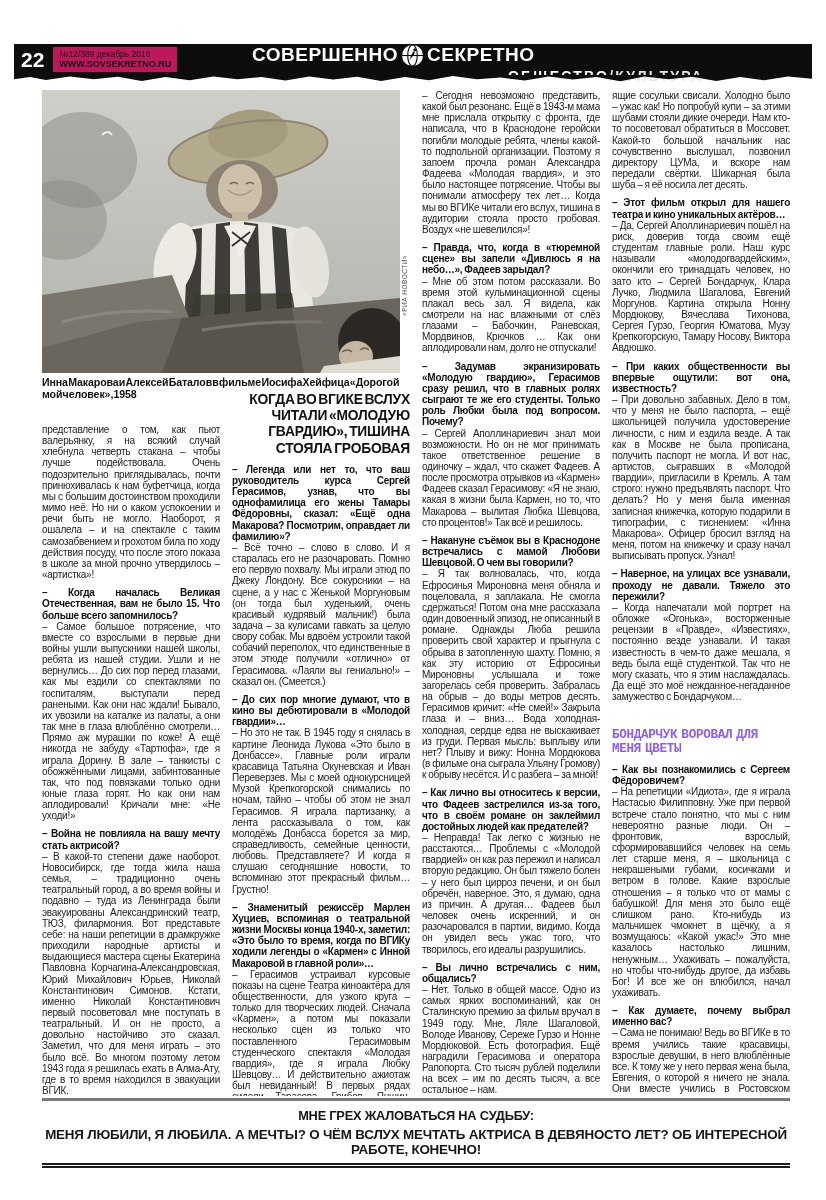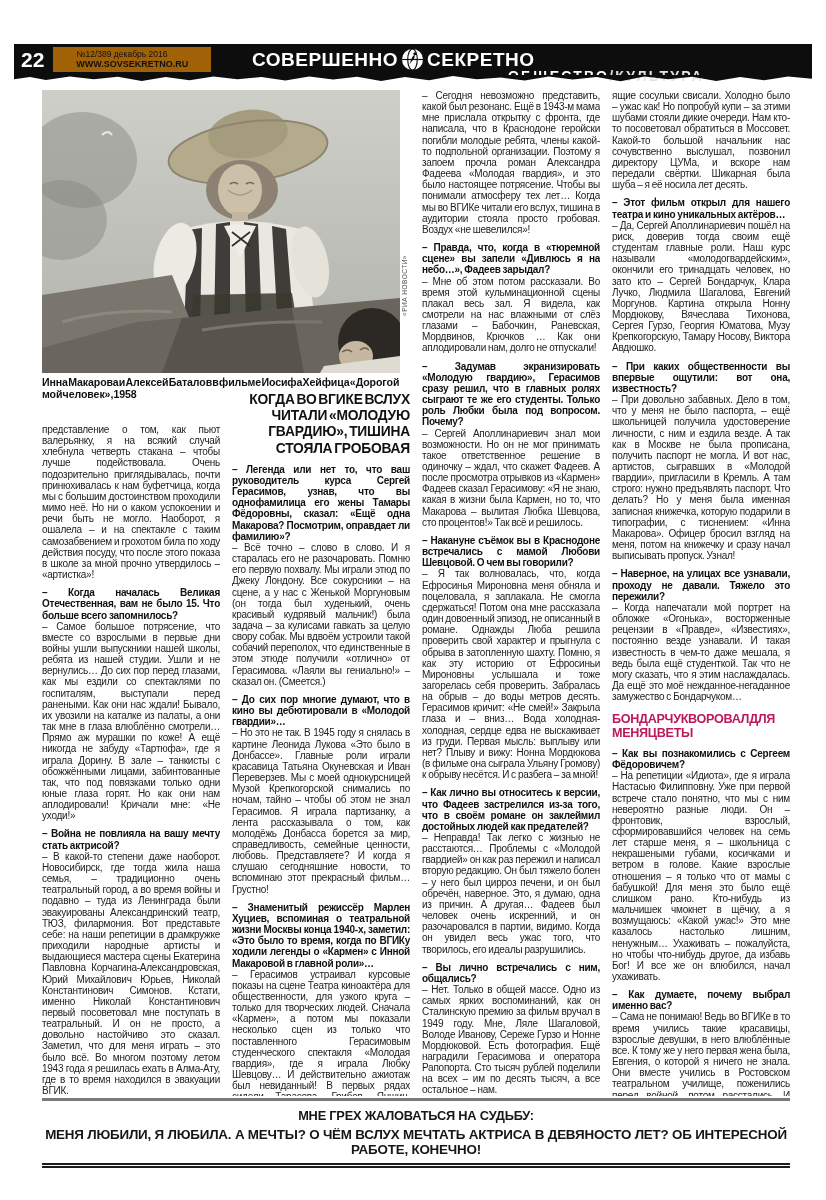--- a/index.html
+++ b/index.html
@@ -7,24 +7,24 @@
         font-family:"Liberation Sans",sans-serif;color:#1d1d1d;}
 
   
   .masthead{position:absolute;left:14px;top:44px;width:798px;height:31px;background:#0d0d0d;
             display:flex;align-items:center;}
   .torn{position:absolute;left:14px;top:75px;width:798px;height:7px;background:#0d0d0d;
         clip-path:polygon(0 0,100% 0,100% 55%,97% 20%,94% 75%,91% 30%,88% 85%,85% 25%,82% 60%,79% 20%,
         76% 90%,73% 30%,70% 65%,67% 20%,64% 80%,61% 35%,58% 60%,55% 15%,52% 75%,49% 30%,46% 85%,43% 25%,
         40% 65%,37% 20%,34% 80%,31% 30%,28% 60%,25% 20%,22% 75%,19% 30%,16% 85%,13% 25%,10% 60%,7% 20%,4% 70%,2% 30%,0 60%);}
   .pagenum{color:#fff;font-size:21px;font-weight:700;padding:0 9px 0 7px;}
-  .issuebox{background:#a16207;color:#111;padding:2px 23px;line-height:1.2;margin-right:10px;}
+  .issuebox{background:#be185d;color:#111;padding:2px 6px;line-height:1.2;margin-right:10px;}
   .issue{font-size:8.5px;font-weight:400;white-space:nowrap;}
   .website{font-size:9px;font-weight:700;white-space:nowrap;}
-  .logo{position:absolute;left:238px;top:0;height:31px;display:flex;align-items:center;gap:3px;
+  .logo{position:absolute;left:238px;top:0;height:31px;display:flex;align-items:flex-start;gap:3px;
         color:#fff;font-size:19px;font-weight:800;letter-spacing:.5px;white-space:nowrap;}
   .globe{width:23px;height:23px;}
   .sectiontitle{position:absolute;left:494px;top:16px;height:31px;display:flex;align-items:center;
         font-size:14px;letter-spacing:2.2px;white-space:nowrap;}
   .sec-b{color:#fff;font-weight:700;}
   .sec-l{color:#e3e3e3;font-weight:700;}
 
   
   .photo{position:absolute;left:42px;top:90px;width:358px;height:283px;margin:0;background:#bdbdb8;overflow:hidden;}
   .photo svg{display:block;}
@@ -39,22 +39,22 @@
   .col-offset{padding-top:302px;}
   .col p{margin:0;font-size:10px;line-height:11.15px;letter-spacing:-.25px;word-spacing:-.5px;color:#222;}
   .col p.q{font-weight:700;margin-top:7px;color:#111;}
   .col p.indent{text-indent:9px;}
   .col p.lead{position:relative;margin-top:32px;}
   .col p.lead::before{content:"";position:absolute;left:-13px;top:2px;width:0;height:0;
         border-top:4.5px solid transparent;border-bottom:4.5px solid transparent;
         border-left:8px solid var(--accent,#e03a2f);}
   .headline{margin:0 0 6px;font-size:13.8px;line-height:16.2px;font-weight:700;color:#111;
         text-align:right;word-spacing:-1.8px;letter-spacing:-.2px;}
-  .col p.subhead{font-weight:700;font-size:12.6px;line-height:13.8px;margin:11px 0 5px;
-        word-spacing:-3.2px;letter-spacing:-.3px;text-align:left;color:#be185d;}
+  .col p.subhead{font-weight:700;font-size:12.6px;line-height:13.8px;margin:27px 0 5px;
+        word-spacing:-3.2px;letter-spacing:-.3px;text-align:left;color:#8b5cf6;font-family:Liberation Mono, monospace;}
 
   
   .banner{position:absolute;left:42px;top:1098px;width:748px;}
   .rule-top{height:3px;background:#7a7a7a;}
   .banner-text{text-align:center;padding:7px 0 6px;}
   .banner-line1{font-size:12.8px;font-weight:700;letter-spacing:-.2px;margin:0 0 4px;color:#161616;}
   .banner-line2{font-size:13.4px;font-weight:700;letter-spacing:-.2px;margin:0;color:#161616;}
   .rule-bottom{border-top:5px double #1c1c1c;}
 </style>
 </head>

